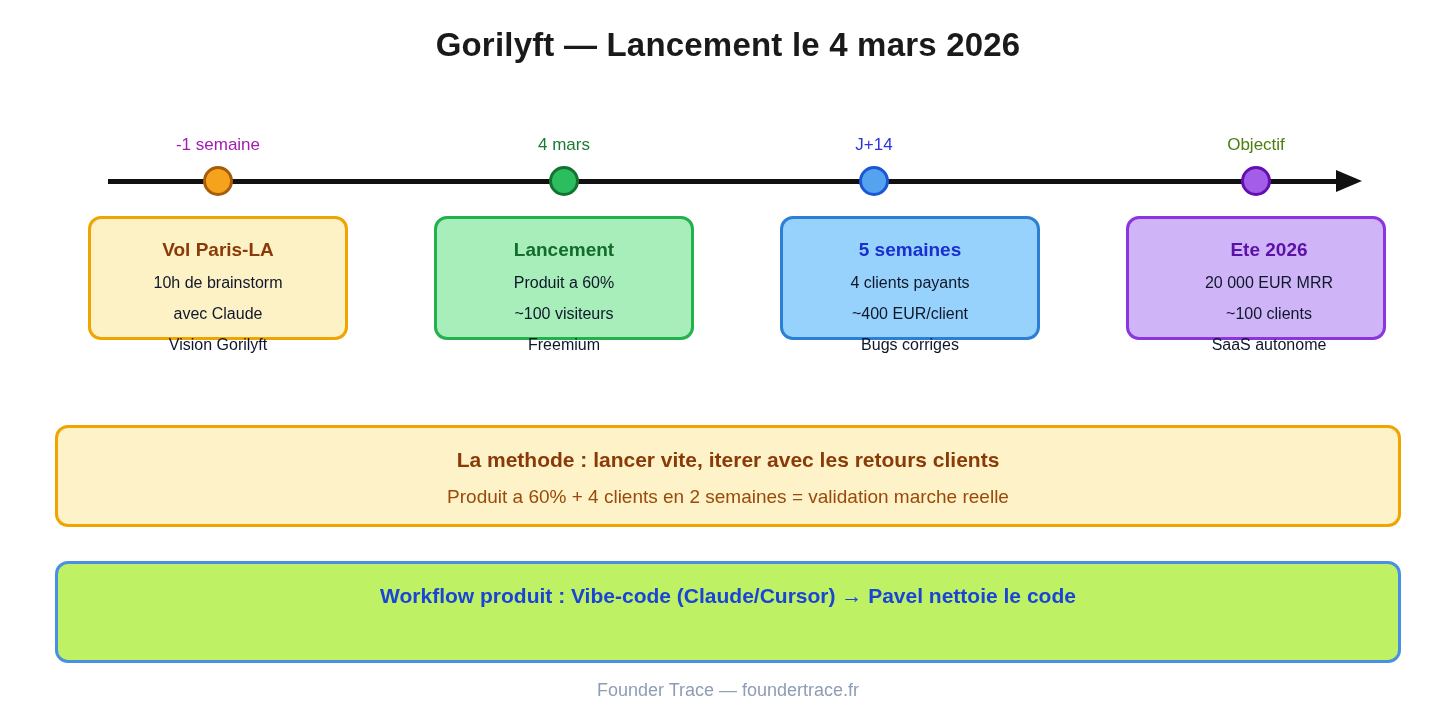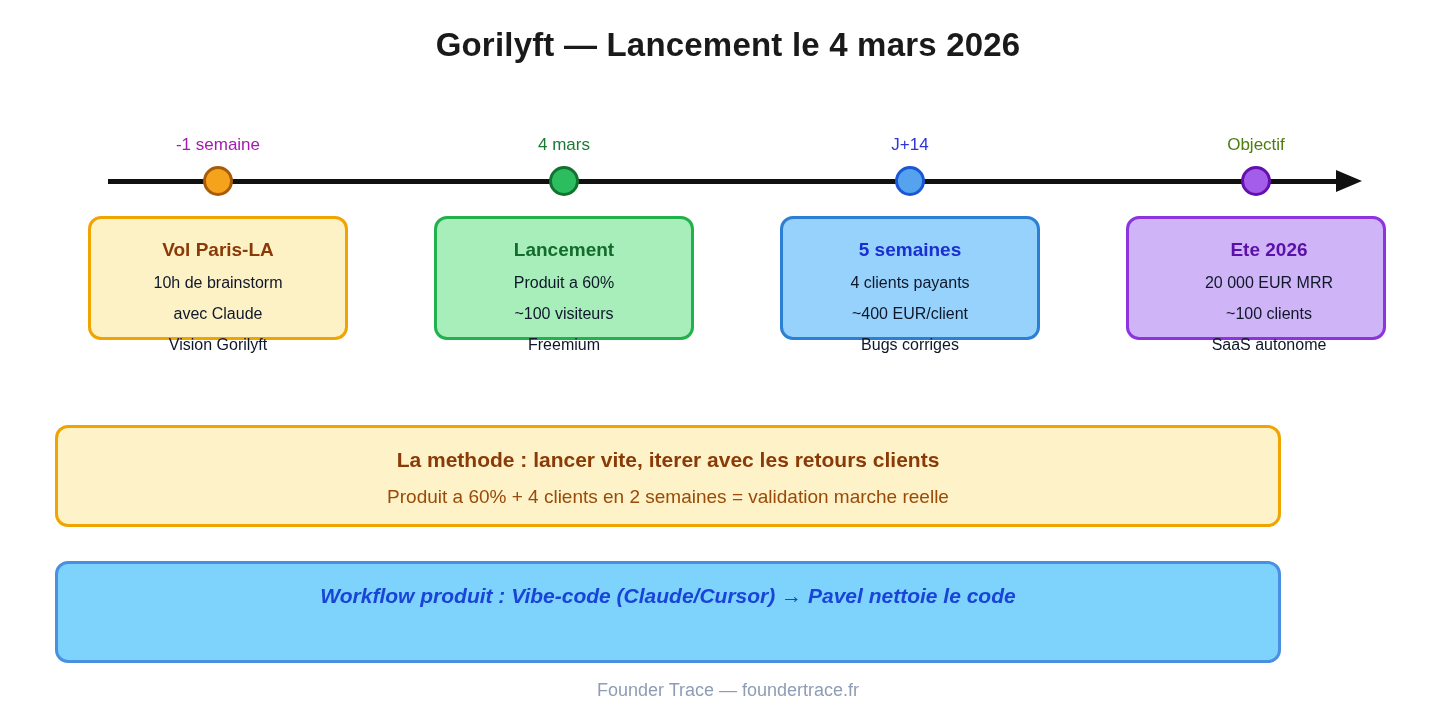--- a/index.html
+++ b/index.html
@@ -98,41 +98,40 @@
   .phase-line {
     font-size: 16px;
     line-height: 31px;
     color: #0f172a;
   }
 
   
   .banner {
     position: absolute;
     left: 55px;
-    width: 1226px;
+    width: 1346px;
     box-sizing: border-box;
     border-width: 3px;
     border-style: solid;
     border-radius: 13px;
     text-align: center;
   }
   #method-banner {
     top: 425px;
     height: 102px;
     background: #fdf2c8;
     border-color: #f0a400;
     padding-top: 18px;
   }
   #workflow-banner {
     top: 561px;
     height: 102px;
-    background: #7dd3fc;
+    background: #bef264;
     border-color: #4a90e2;
     padding-top: 18px;
-    font-style: italic;
   }
   .banner-title {
     font-size: 21px;
     font-weight: bold;
     line-height: 28px;
   }
   .banner-sub {
     font-size: 19px;
     line-height: 28px;
     margin-top: 9px;
@@ -165,21 +164,21 @@
 
 <div id="milestones-layer">
     <div class="milestone" style="left: 218px; top: 135px; position: absolute;">
       <div class="milestone-label" style="color: #a21caf;">-1 semaine</div>
       <div class="milestone-dot" style="background: rgb(245, 162, 29); border-color: rgb(168, 91, 8);"></div>
     </div>
     <div class="milestone" style="left: 564px; top: 135px; position: absolute;">
       <div class="milestone-label" style="color: rgb(26, 122, 53);">4 mars</div>
       <div class="milestone-dot" style="background: rgb(43, 189, 94); border-color: rgb(19, 114, 47);"></div>
     </div>
-    <div class="milestone" style="left: 910px; top: 135px; position: absolute;">
+    <div class="milestone" style="left: 874px; top: 135px; position: absolute;">
       <div class="milestone-label" style="color: rgb(43, 53, 216);">J+14</div>
       <div class="milestone-dot" style="background: rgb(85, 163, 238); border-color: rgb(26, 86, 214);"></div>
     </div>
     <div class="milestone" style="left: 1256px; top: 135px; position: absolute;">
       <div class="milestone-label" style="color: #4d7c0f;">Objectif</div>
       <div class="milestone-dot" style="background: rgb(163, 93, 232); border-color: rgb(100, 16, 176);"></div>
     </div>
   </div>
 
 <div id="phases-layer">

